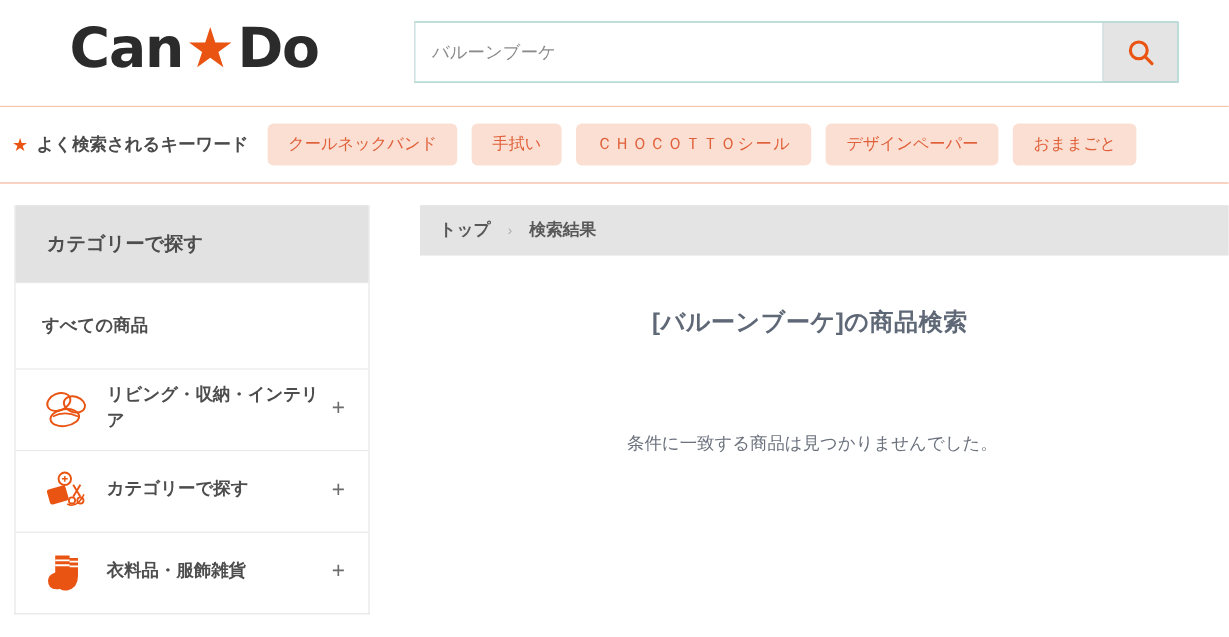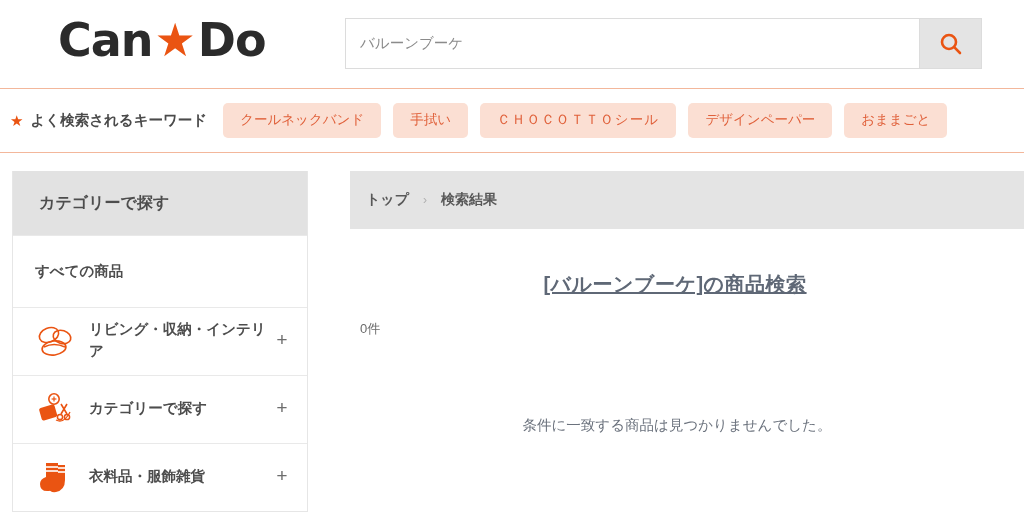--- a/index.html
+++ b/index.html
@@ -196,21 +196,21 @@
   }
 
   
   .main {
     flex: 1;
     margin-left: 42px;
     margin-right: 0;
   }
   .breadcrumb {
     background: #e4e4e4;
-    height: 58px;
+    height: 42px;
     display: flex;
     align-items: center;
     padding-left: 16px;
     box-sizing: border-box;
     font-size: 14px;
     color: #585858;
     font-weight: bold;
   }
   .crumb { cursor: pointer; }
   .crumb-sep {
@@ -221,21 +221,20 @@
   }
   .crumb-current { cursor: default; }
 
   .search-title {
     margin-top: 42px;
     text-align: center;
     padding-right: 24px;
     font-size: 20px;
     color: #5f6876;
     letter-spacing: 0.5px;
-    text-decoration: underline;
   }
   .result-count {
     margin-top: 22px;
     padding-left: 10px;
     font-size: 13px;
     color: #6b6b6b;
   }
   .no-result {
     margin-top: 78px;
     text-align: center;
@@ -337,17 +336,16 @@
 
   <main class="main">
     <nav class="breadcrumb">
       <span class="crumb">トップ</span>
       <span class="crumb-sep">›</span>
       <span class="crumb-current">検索結果</span>
     </nav>
 
     <h1 class="search-title">[バルーンブーケ]の商品検索</h1>
 
-    <div class="result-count">0件</div>
 
     <div class="no-result">条件に一致する商品は見つかりませんでした。</div>
   </main>
 </div>
 
 </body></html>

